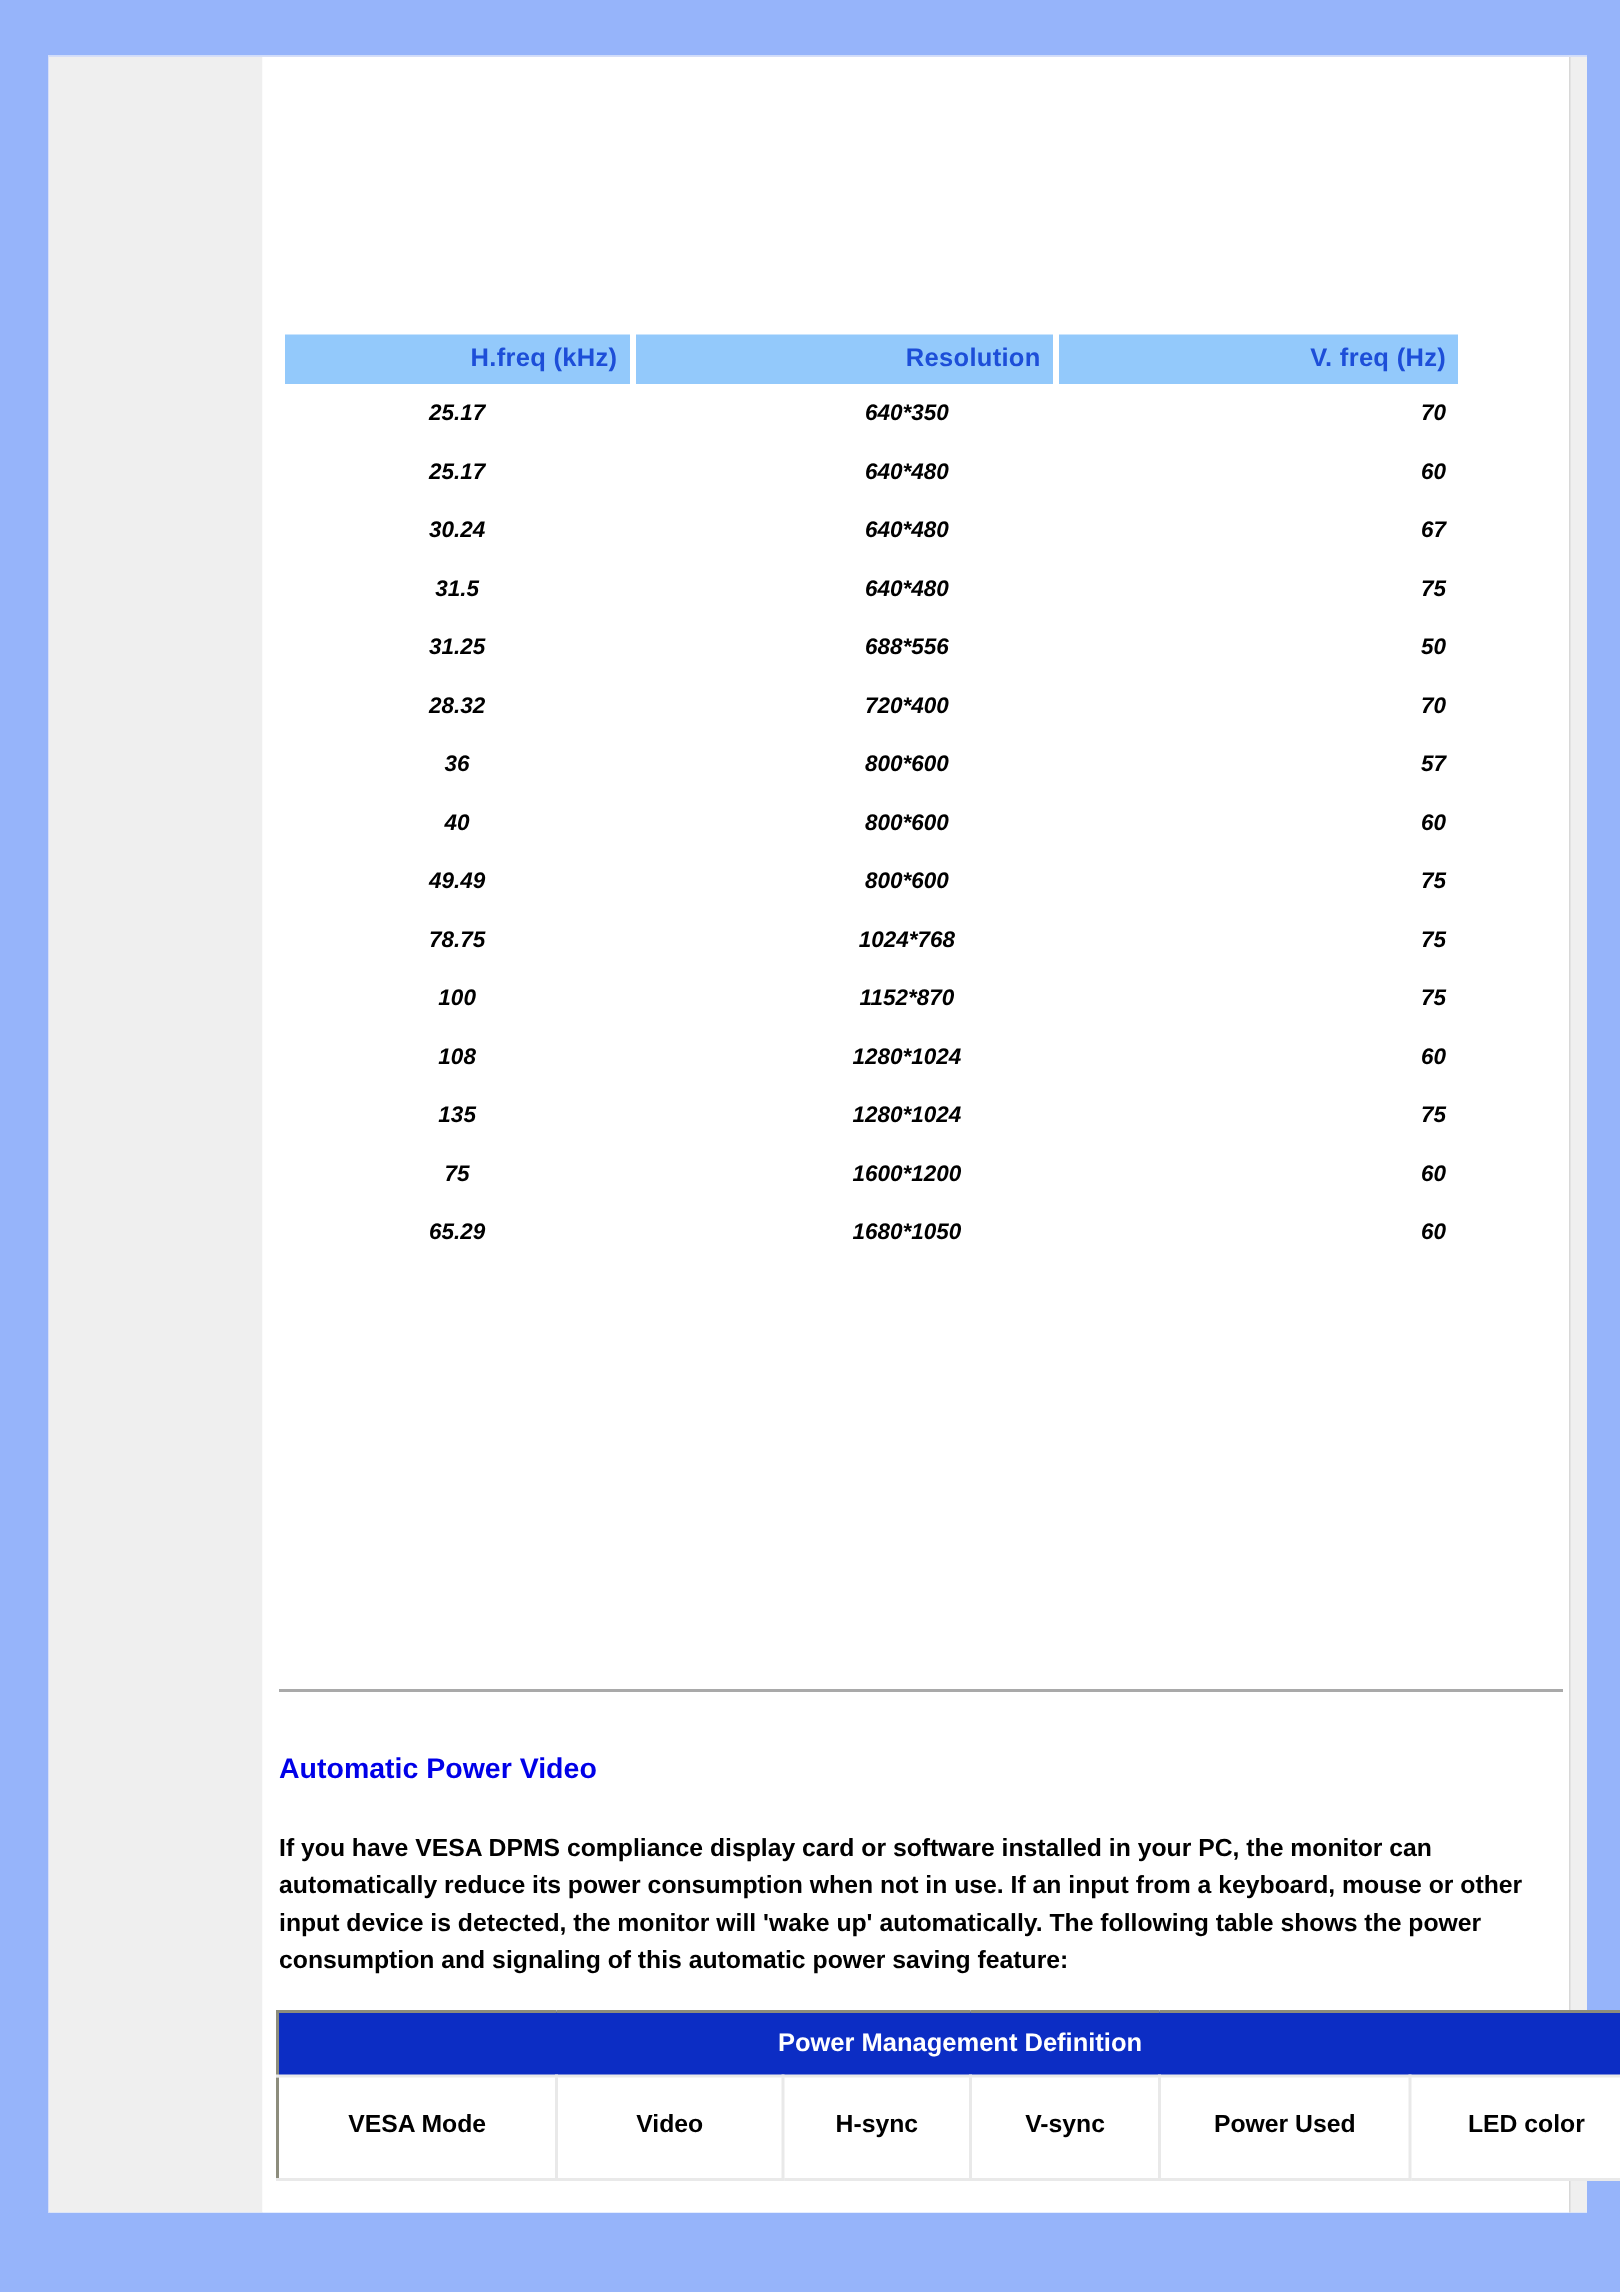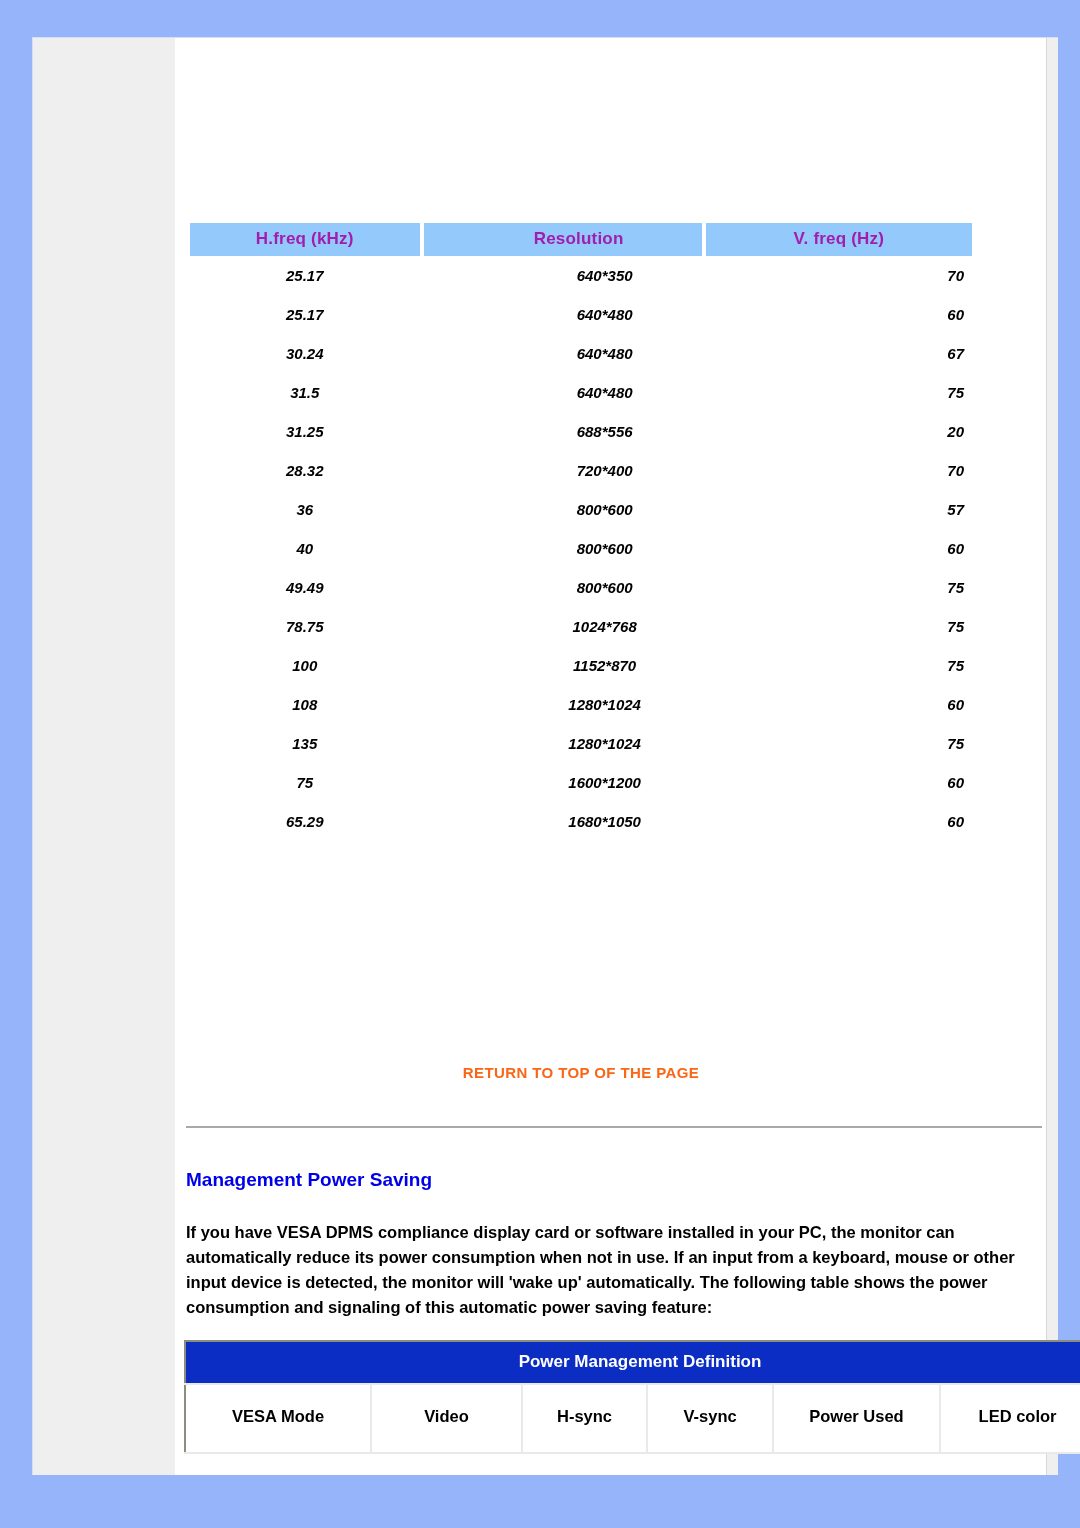--- a/index.html
+++ b/index.html
@@ -57,23 +57,24 @@
   #timing-table {
     position: absolute;
     left: 11px;
     top: 185px;
     width: 790px;
     border-collapse: separate;
     border-spacing: 4px 0;
   }
   #timing-table th {
     background: #93c9fb;
-    color: #a21caf;
+    color: #1d4ed8;
     font-size: 17px;
     font-weight: bold;
+    text-align: right;
     padding: 6px 8px 7px 8px;
     letter-spacing: 0.2px;
   }
   #timing-table th.c-hfreq { width: 244px; }
   #timing-table th.c-res   { width: 250px; padding-left: 40px; }
   #timing-table th.c-vfreq { width: 272px; }
   #timing-table td {
     font-size: 15px;
     font-weight: bold;
     color: #000000;
@@ -207,21 +208,21 @@
           <td class="v-vfreq">67</td>
         </tr>
         <tr>
           <td class="v-hfreq">31.5</td>
           <td class="v-res">640*480</td>
           <td class="v-vfreq">75</td>
         </tr>
         <tr>
           <td class="v-hfreq">31.25</td>
           <td class="v-res">688*556</td>
-          <td class="v-vfreq">20</td>
+          <td class="v-vfreq">50</td>
         </tr>
         <tr>
           <td class="v-hfreq">28.32</td>
           <td class="v-res">720*400</td>
           <td class="v-vfreq">70</td>
         </tr>
         <tr>
           <td class="v-hfreq">36</td>
           <td class="v-res">800*600</td>
           <td class="v-vfreq">57</td>
@@ -262,25 +263,24 @@
           <td class="v-vfreq">60</td>
         </tr>
         <tr>
           <td class="v-hfreq">65.29</td>
           <td class="v-res">1680*1050</td>
           <td class="v-vfreq">60</td>
         </tr>
       </tbody>
     </table>
 
-    <a id="return-link" href="#">RETURN TO TOP OF THE PAGE</a>
 
     <hr id="divider">
 
-    <h3 id="aps-heading">Management Power Saving</h3>
+    <h3 id="aps-heading">Automatic Power Video</h3>
 
     <p id="aps-body">If you have VESA DPMS compliance display card or software installed in your PC, the monitor can automatically reduce its power consumption when not in use. If an input from a keyboard, mouse or other input device is detected, the monitor will 'wake up' automatically. The following table shows the power consumption and signaling of this automatic power saving feature:</p>
 
     <table id="pm-table">
       <thead>
         <tr>
           <td class="pm-title" colspan="6">Power Management Definition</td>
         </tr>
         <tr>
           <th class="pm-col w-vesa">VESA Mode</th>

